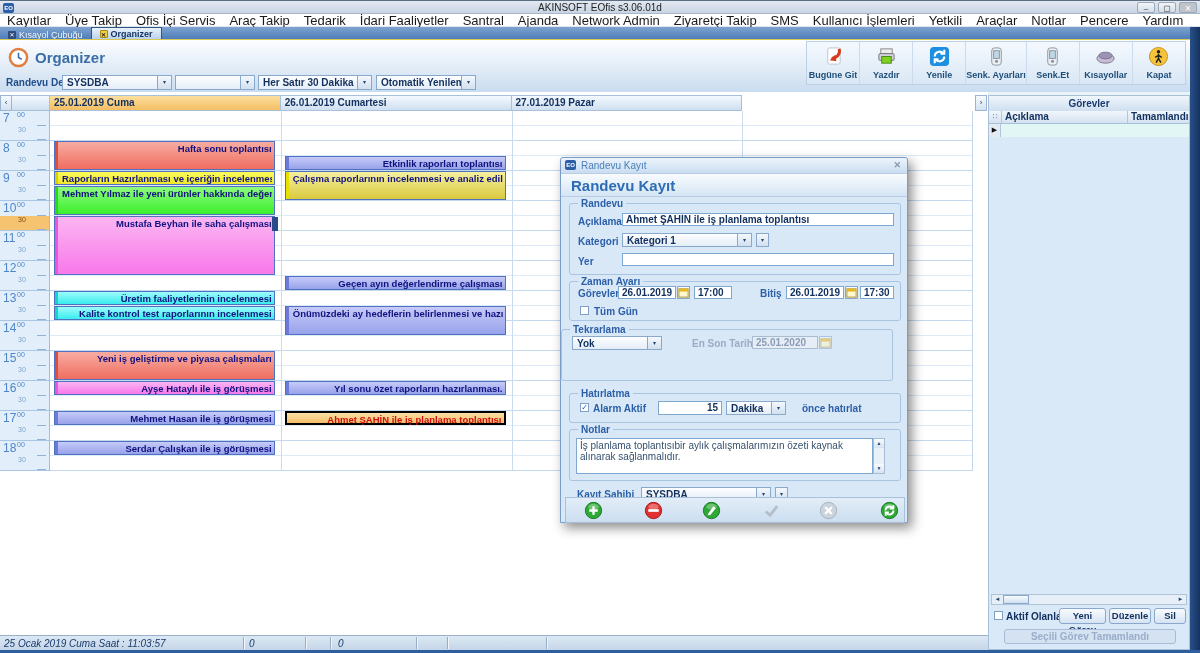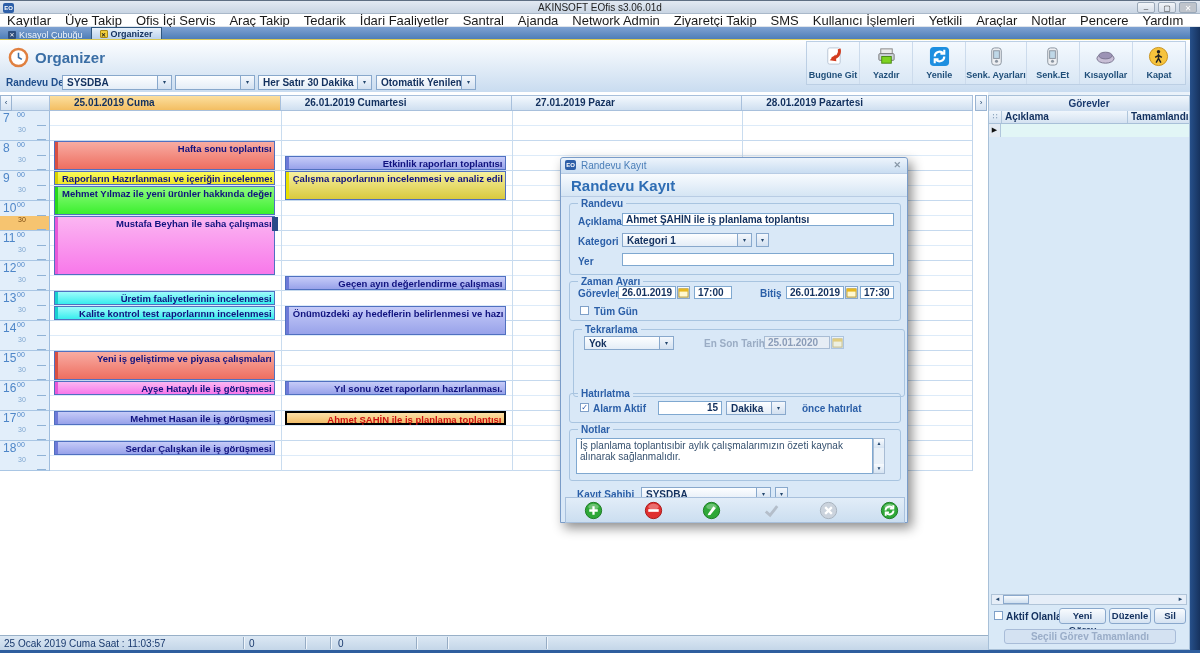--- a/index.html
+++ b/index.html
@@ -53,21 +53,21 @@
   .tool-btn svg{width:21px;height:21px;}
   .tool-btn .tl{font-size:9px;font-weight:bold;color:#1F4E79;white-space:nowrap;}
 
   
   #cal-white{left:0;top:92px;width:988px;height:543px;background:#fff;}
   #cal-header{left:0;top:95px;width:988px;height:16px;}
   .navbtn{position:absolute;top:0;width:12px;height:16px;background:linear-gradient(#F6FAFE,#D4E2F2);
     border:1px solid #9AB4D2;box-sizing:border-box;font-size:8px;line-height:14px;text-align:center;color:#24476E;}
   .dayhdr{position:absolute;top:0;height:16px;background:linear-gradient(#F4F9FE,#CFDFF0);
     border:1px solid #A8C0DC;border-left:none;box-sizing:border-box;
-    font-weight:bold;color:#12305E;line-height:14px;padding-left:24px;white-space:nowrap;overflow:hidden;}
+    font-weight:bold;color:#12305E;line-height:14px;padding-left:4px;white-space:nowrap;overflow:hidden;}
   .dayhdr.sel{background:linear-gradient(#FCDF9E,#F3BE62);}
   #corner-hdr{position:absolute;left:12px;top:0;width:38px;height:16px;
     background:linear-gradient(#F4F9FE,#CFDFF0);border:1px solid #A8C0DC;border-left:none;box-sizing:border-box;}
   #timecol{left:0;top:111px;width:50px;height:360px;background:#E2EEFA;border-right:1px solid #9FBCDC;box-sizing:border-box;}
   .hour{position:relative;height:30px;border-bottom:1px solid #A9C6E4;box-sizing:border-box;}
   .h-main{position:relative;height:15px;}
   .h-num{position:absolute;left:3px;top:0px;font-size:12px;color:#4E86C8;}
   .h-sup{position:absolute;left:17px;top:0px;font-size:7px;color:#4E86C8;}
   .h-half{position:relative;height:14px;font-size:7px;color:#7FA6D0;padding-left:18px;box-sizing:border-box;}
   .h-half.hl{background:#F6C470;color:#7A4A10;}
@@ -109,21 +109,21 @@
   .btn{position:absolute;height:16px;background:linear-gradient(#F8FBFE,#D5E3F2);border:1px solid #89A8CC;
     border-radius:3px;box-sizing:border-box;font-weight:bold;color:#12305E;font-size:9.5px;
     text-align:center;line-height:14px;}
   #btn-completed{position:absolute;left:15px;bottom:5px;width:172px;height:15px;
     background:#D4E2F2;border:1px solid #A8BCD8;border-radius:3px;box-sizing:border-box;
     text-align:center;line-height:13px;font-weight:bold;color:#9AADC8;}
 
   
   #statusbar{left:0;top:635px;width:988px;height:15px;background:linear-gradient(#DCE8F4,#C4D6E8);
     border-top:1px solid #98B0C8;box-sizing:border-box;color:#1a3a6e;}
-  #statusbar .stxt{position:absolute;top:2px;}
+  #statusbar .stxt{position:absolute;top:2px;font-style:italic;}
   .ssep{position:absolute;top:1px;width:1px;height:12px;background:#96ACC4;border-right:1px solid #F0F6FC;}
   #frame-bottom{left:0;top:650px;width:1200px;height:3px;background:#2E5E9E;}
   #frame-right{left:1190px;top:27px;width:10px;height:623px;background:linear-gradient(90deg,#27508A,#16325E);}
 
   
   #dialog{left:560px;top:157px;width:348px;height:366px;background:#D9E8F7;
     border:1px solid #7A9CC8;border-radius:3px 3px 0 0;box-shadow:4px 5px 12px rgba(0,0,0,.45);
     box-sizing:border-box;z-index:50;}
   #dlg-titlebar{position:absolute;left:0;top:0;width:100%;height:16px;
     background:linear-gradient(#EDF4FC,#C9DDF1);border-bottom:1px solid #B8CCE4;
@@ -269,21 +269,20 @@
     </div>
 </div>
 
 <div class="abs" id="cal-white"></div>
 <div class="abs" id="cal-header">
     <span class="navbtn" style="left: 0px;">‹</span>
     <span id="corner-hdr"></span>
     <span class="dayhdr sel" style="left: 50px; width: 230.75px;">25.01.2019 Cuma</span>
     <span class="dayhdr" style="left: 280.75px; width: 230.75px;">26.01.2019 Cumartesi</span>
     <span class="dayhdr" style="left: 511.5px; width: 230.75px;">27.01.2019 Pazar</span>
-    <span class="dayhdr" style="left: 742.25px; width: 230.75px;">28.01.2019 Pazartesi</span>
     <span class="navbtn" style="left: 975px;">›</span>
   </div>
 <div class="abs" id="timecol">
     <div class="hour">
       <div class="h-main">
         <span class="h-num">7</span>
         <span class="h-sup">00</span>
         <span class="tick"></span>
       </div>
       <div class="h-half">30<span class="tick"></span></div>
@@ -552,21 +551,21 @@
         <svg viewBox="0 0 12 12">
             <rect x="1" y="2" width="10" height="9" fill="#FFF8D0" stroke="#B09020"></rect>
             <rect x="1" y="2" width="10" height="3" fill="#E8B820"></rect>
           </svg>
       </span>
       <span class="inp" style="left:290px;top:4px;width:34px;height:13px;">17:30</span>
       <span class="cb" style="position:absolute;left:10px;top:24px;"></span>
       <span class="flbl" style="left:24px;top:24px;">Tüm Gün</span>
     </div>
 
-    <div class="group" style="left:12px;top:132px;width:332px;height:68px;">
+    <div class="group" style="left:0;top:132px;width:332px;height:52px;">
       <span class="glabel">Tekrarlama</span>
       <div class="combo" style="left:10px;top:6px;width:90px;height:14px;justify-content:space-between;">
         <span class="cval">Yok</span>
         <span class="cbtn">▾</span>
       </div>
       <span class="flbl dis" style="left:130px;top:8px;">En Son Tarih</span>
       <span class="inp dis" style="left:190px;top:6px;width:66px;height:13px;">25.01.2020</span>
       <span class="pick" style="left:257px;top:6px;opacity:.55;">
         <svg viewBox="0 0 12 12">
             <rect x="1" y="2" width="10" height="9" fill="#FFF8D0" stroke="#B09020"></rect>

